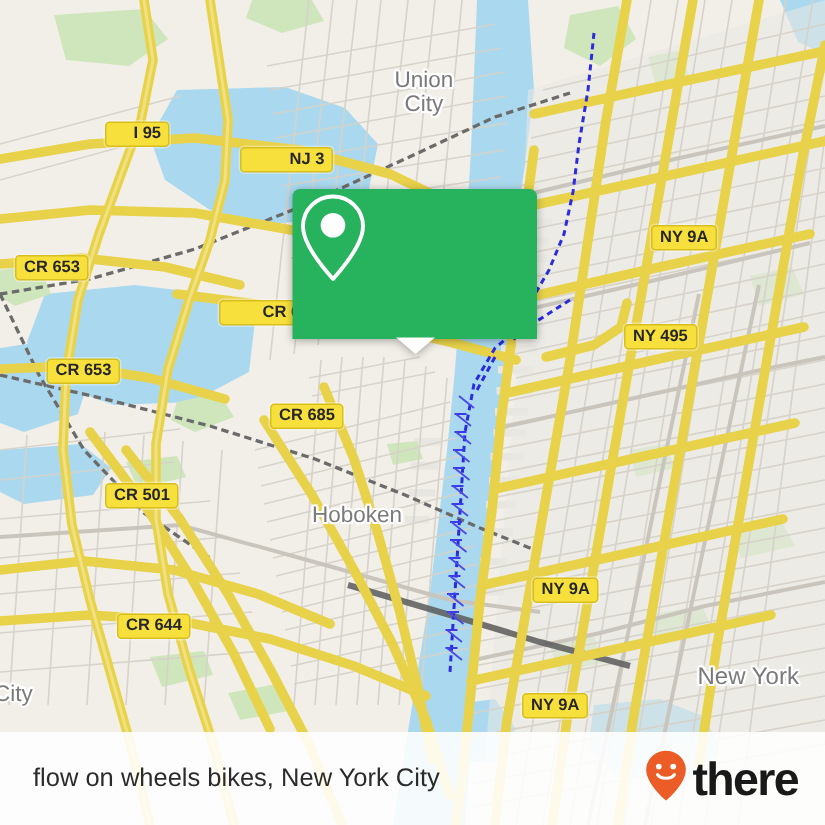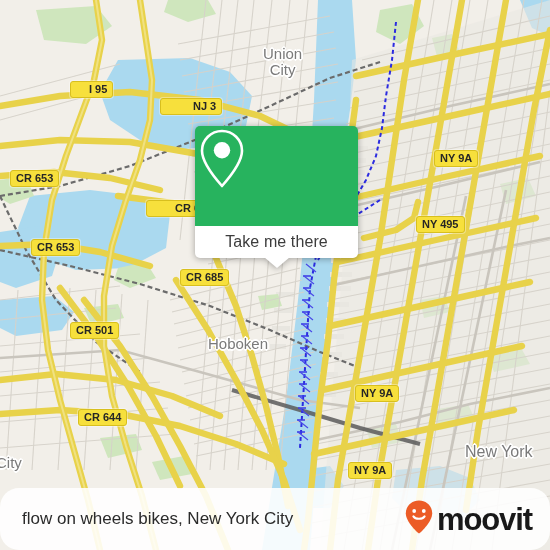--- a/index.html
+++ b/index.html
@@ -63,21 +63,21 @@
     padding:0 8px 0 6px;
     background:rgba(255,255,255,.82);
     font-size:13px;color:#333;white-space:nowrap;z-index:30;
   }
 
   
   .bottombar{
     position:absolute;left:0;top:488px;width:550px;height:62px;
     background:rgba(255,255,255,.88);
     display:flex;align-items:center;justify-content:space-between;
-    padding:0 18px 0 22px;box-sizing:border-box;z-index:35;border-radius:19px;
+    padding:0 18px 0 22px;box-sizing:border-box;z-index:35;
   }
   .caption{font-size:17px;color:#2b2b2b;white-space:nowrap;}
   .brand{display:flex;align-items:center;gap:3px;}
   .brand-word{
     font-size:31px;font-weight:700;color:#191919;letter-spacing:-1.1px;
     line-height:31px;
   }
 </style>
 </head>
 <body>
@@ -387,37 +387,34 @@
 
     <div class="popup">
       <div class="popup-top" style="background:#27b35e;">
         <span>
           <svg width="54" height="66" viewBox="0 0 54 66" aria-hidden="true">
             <path d="M27 5 C16 5 7 13.8 7 24.8 C7 37.5 23 55.5 27 60 C31 55.5 47 37.5 47 24.8 C47 13.8 38 5 27 5 Z" fill="none" stroke="#ffffff" stroke-width="2.6" stroke-linejoin="round"></path>
             <circle cx="27" cy="24.2" r="8.2" fill="#ffffff"></circle>
           </svg>
         </span>
       </div>
-      <div class="popup-bottom">
-        <span>Take me there</span>
-      </div>
       <div class="popup-tail"></div>
     </div>
 
   </div>
 
   <div class="bottombar">
     <div class="caption">flow on wheels bikes, New York City</div>
     <div class="brand">
       <span>
         <svg width="30" height="36" viewBox="0 0 30 36" aria-hidden="true">
           <path d="M15 1.5 C7.5 1.5 1.8 7.2 1.8 14.3 C1.8 22.5 12.2 32.6 15 34.6
                    C17.8 32.6 28.2 22.5 28.2 14.3 C28.2 7.2 22.5 1.5 15 1.5 Z" fill="#ec5c26"></path>
           <circle cx="10.2" cy="12.0" r="1.9" fill="#ffffff"></circle>
           <circle cx="19.8" cy="12.0" r="1.9" fill="#ffffff"></circle>
           <path d="M9.4 17.4 C11.4 20.6 18.6 20.6 20.6 17.4" fill="none" stroke="#ffffff" stroke-width="2.1" stroke-linecap="round"></path>
         </svg>
       </span>
-      <span class="brand-word">moovit</span>
+      <span class="brand-word">there</span>
     </div>
   </div>
 
 </div>
 
 </body></html>

